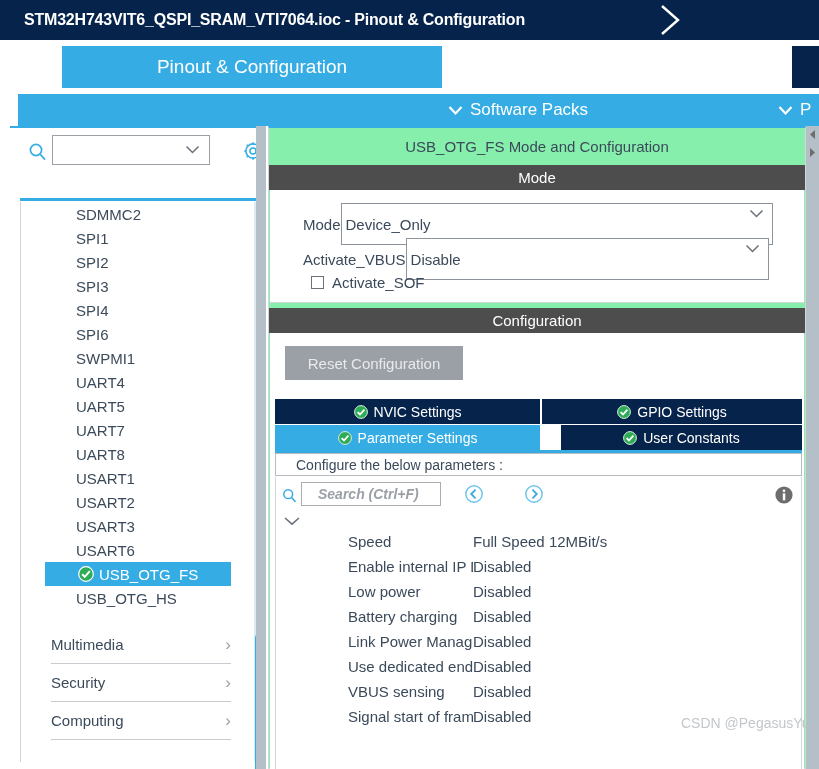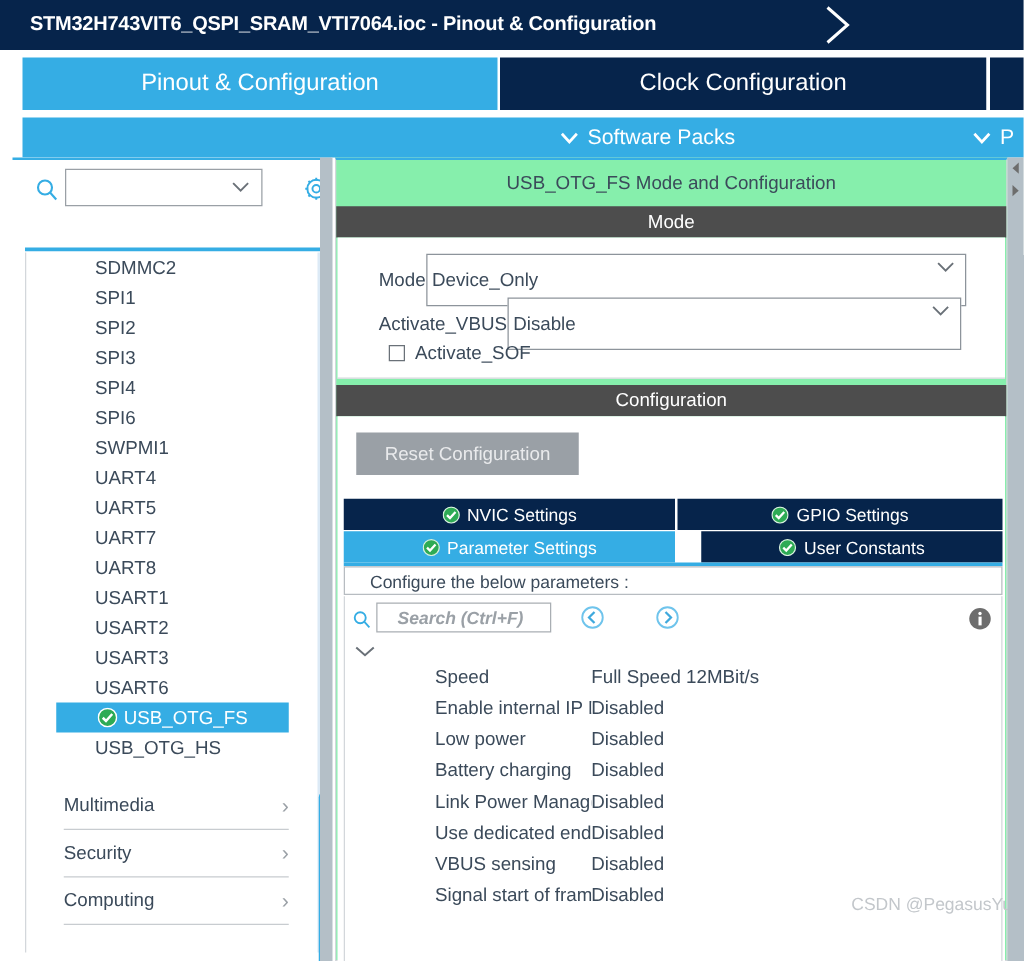--- a/index.html
+++ b/index.html
@@ -30,21 +30,21 @@
   
   .tabstrip {
     position:absolute; left:0; top:41px; width:819px; height:47px;
     background:#ffffff;
   }
   .tab {
     position:absolute; top:5px; height:42px;
     display:flex; align-items:center; justify-content:center;
     color:#ffffff; font-size:19px; white-space:nowrap;
   }
-  .tab.sel { background:#35ade4; }
+  .tab.sel { background:#35ade4;margin-left:44px; }
   .tab.unsel { background:#06244b; }
   .tab1 { left:18px; width:380px; }
   .tab2 { left:400px; width:389px; }
   .tab3 { left:792px; width:27px; }
 
   
   .packsbar {
     position:absolute; left:18px; top:94px; width:801px; height:32px;
     background:#35ade4;
     display:flex; align-items:center;
@@ -262,23 +262,20 @@
   <div class="titlebar">
     <div class="title-text">STM32H743VIT6_QSPI_SRAM_VTI7064.ioc - Pinout &amp; Configuration</div>
     <svg class="title-chevron" viewBox="0 0 40 40">
       <path d="M10 6 L26 20 L10 34" fill="none" stroke="#ffffff" stroke-width="2.4"></path>
     </svg>
   </div>
 
   <div class="tabstrip">
     <div class="tab sel tab1">
       <span>Pinout &amp; Configuration</span>
-    </div>
-    <div class="tab unsel tab2">
-      <span>Clock Configuration</span>
     </div>
     <div class="tab unsel tab3">
       <span></span>
     </div>
   </div>
 
   <div class="packsbar">
     <div class="packs-left">
       <svg class="chev-dn" width="15" height="11" viewBox="0 0 15 11">
         <path d="M1.5 2 L7.5 8.5 L13.5 2" fill="none" stroke="#ffffff" stroke-width="2.2"></path>

